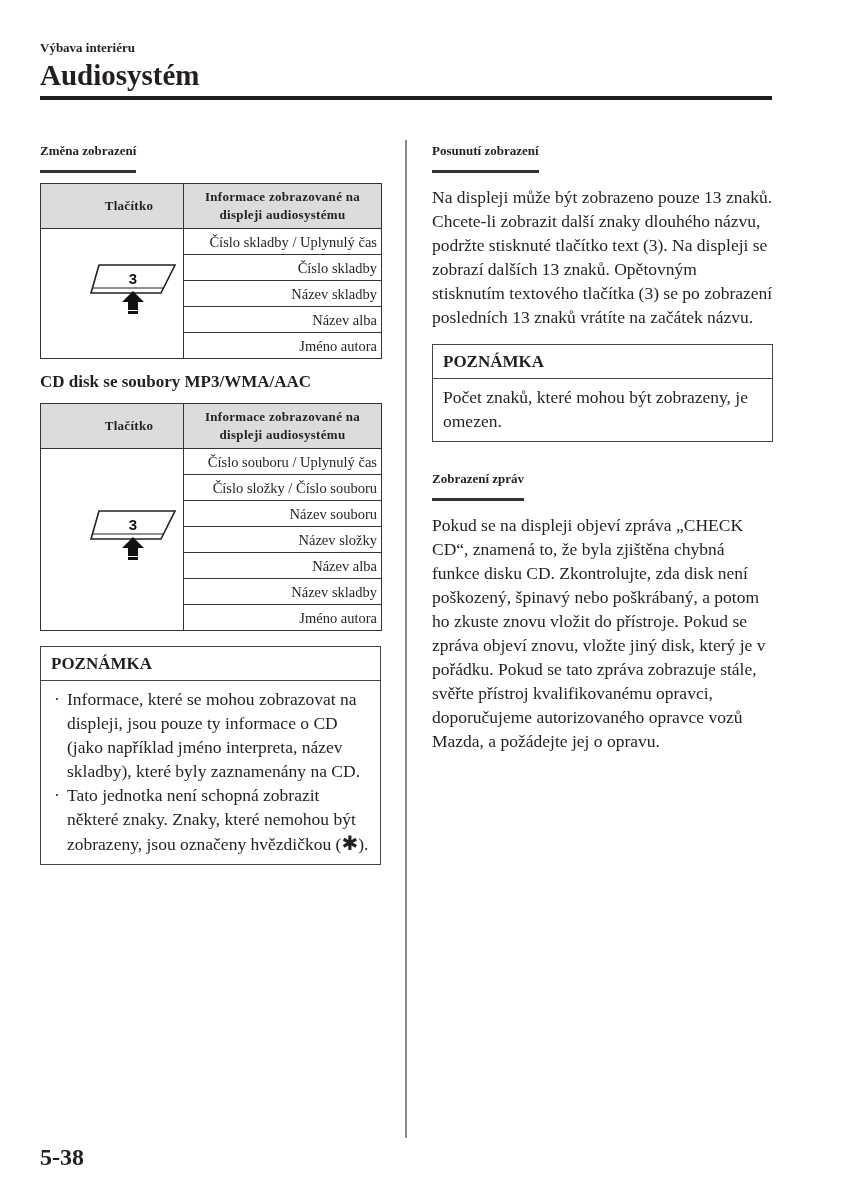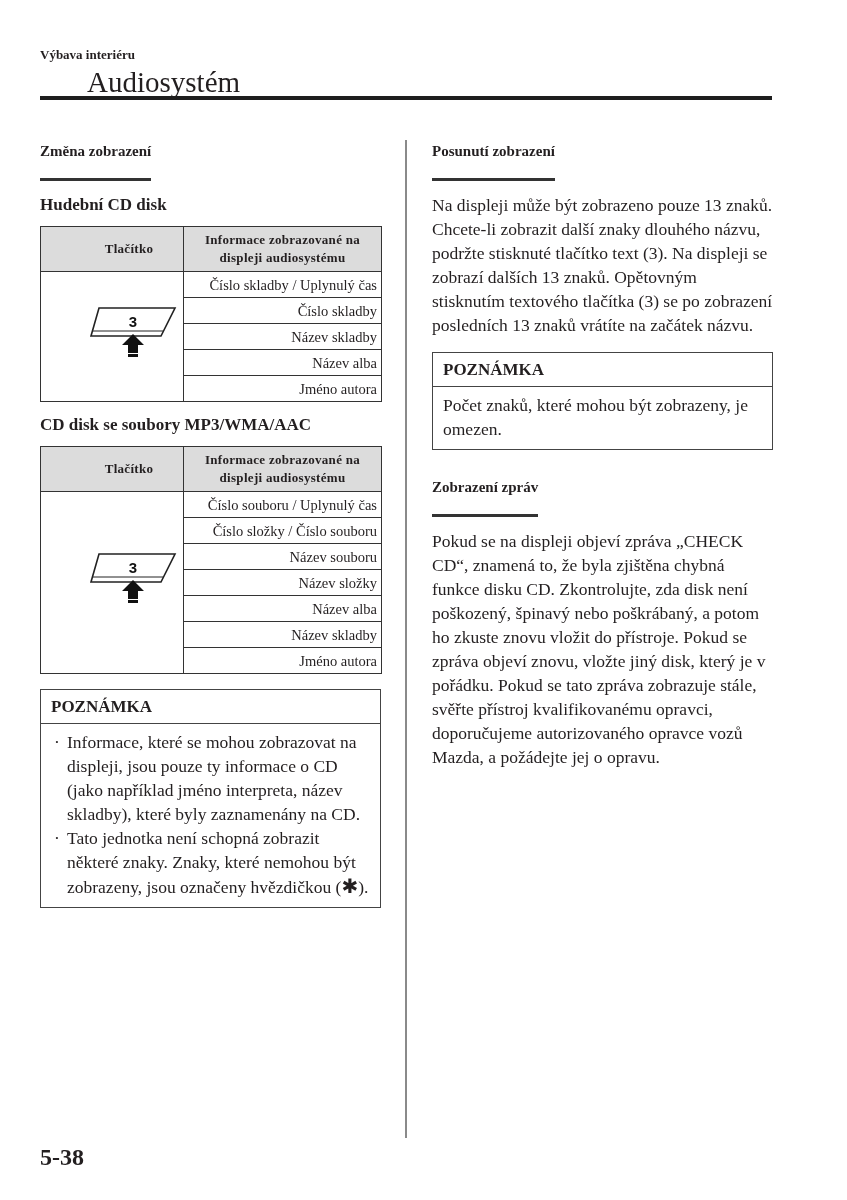--- a/index.html
+++ b/index.html
@@ -11,34 +11,33 @@
       width: 847px;
       height: 1200px;
       position: relative;
       overflow: hidden;
       font-family: "Liberation Serif", "DejaVu Serif", serif;
       color: #231f20;
     }
     .page-header {
       position: absolute;
       left: 40px;
-      top: 47px;
+      top: 40px;
       width: 732px;
     }
     .breadcrumb {
       font-weight: bold;
       font-size: 13px;
       line-height: 16px;
     }
     .page-title {
-      font-weight: normal;
+      font-weight: bold;
       font-size: 29px;
       line-height: 34px;
       margin-top: 2px;
-      margin-left: 47px;
     }
     .header-rule {
       position: absolute;
       left: 40px;
       top: 96px;
       width: 732px;
       height: 4px;
       background: #1e1e1e;
     }
     .col-divider {
@@ -51,25 +50,25 @@
     }
     .col {
       position: absolute;
       top: 140px;
     }
     .col-left { left: 40px; width: 342px; }
     .col-right { left: 432px; width: 342px; }
 
     .section-heading {
       font-weight: bold;
-      font-size: 15px;
+      font-size: 13px;
       line-height: 22px;
       display: inline-block;
       border-bottom: 3px solid #333;
-      padding-bottom: 16px;
+      padding-bottom: 8px;
       margin: 0;
     }
     .body-text {
       font-size: 17.5px;
       line-height: 24px;
       margin: 0;
     }
     .sub-heading {
       font-weight: bold;
       font-size: 17px;
@@ -156,21 +155,20 @@
 <div class="page-header">
   <div class="breadcrumb">Výbava interiéru</div>
   <div class="page-title">Audiosystém</div>
 </div>
 <div class="header-rule"></div>
 <div class="col-divider"></div>
 
 <div class="col col-left">
   <h2 class="section-heading">Změna zobrazení</h2>
 
-  <p class="sub-heading" style="margin-top:13px;">Hudební CD disk</p>
 
   <table class="info-table" style="margin-top:10px;">
     <thead>
       <tr>
         <th class="col-button">Tlačítko</th>
         <th>Informace zobrazované na displeji audiosystému</th>
       </tr>
     </thead>
     <tbody>
       <tr>

